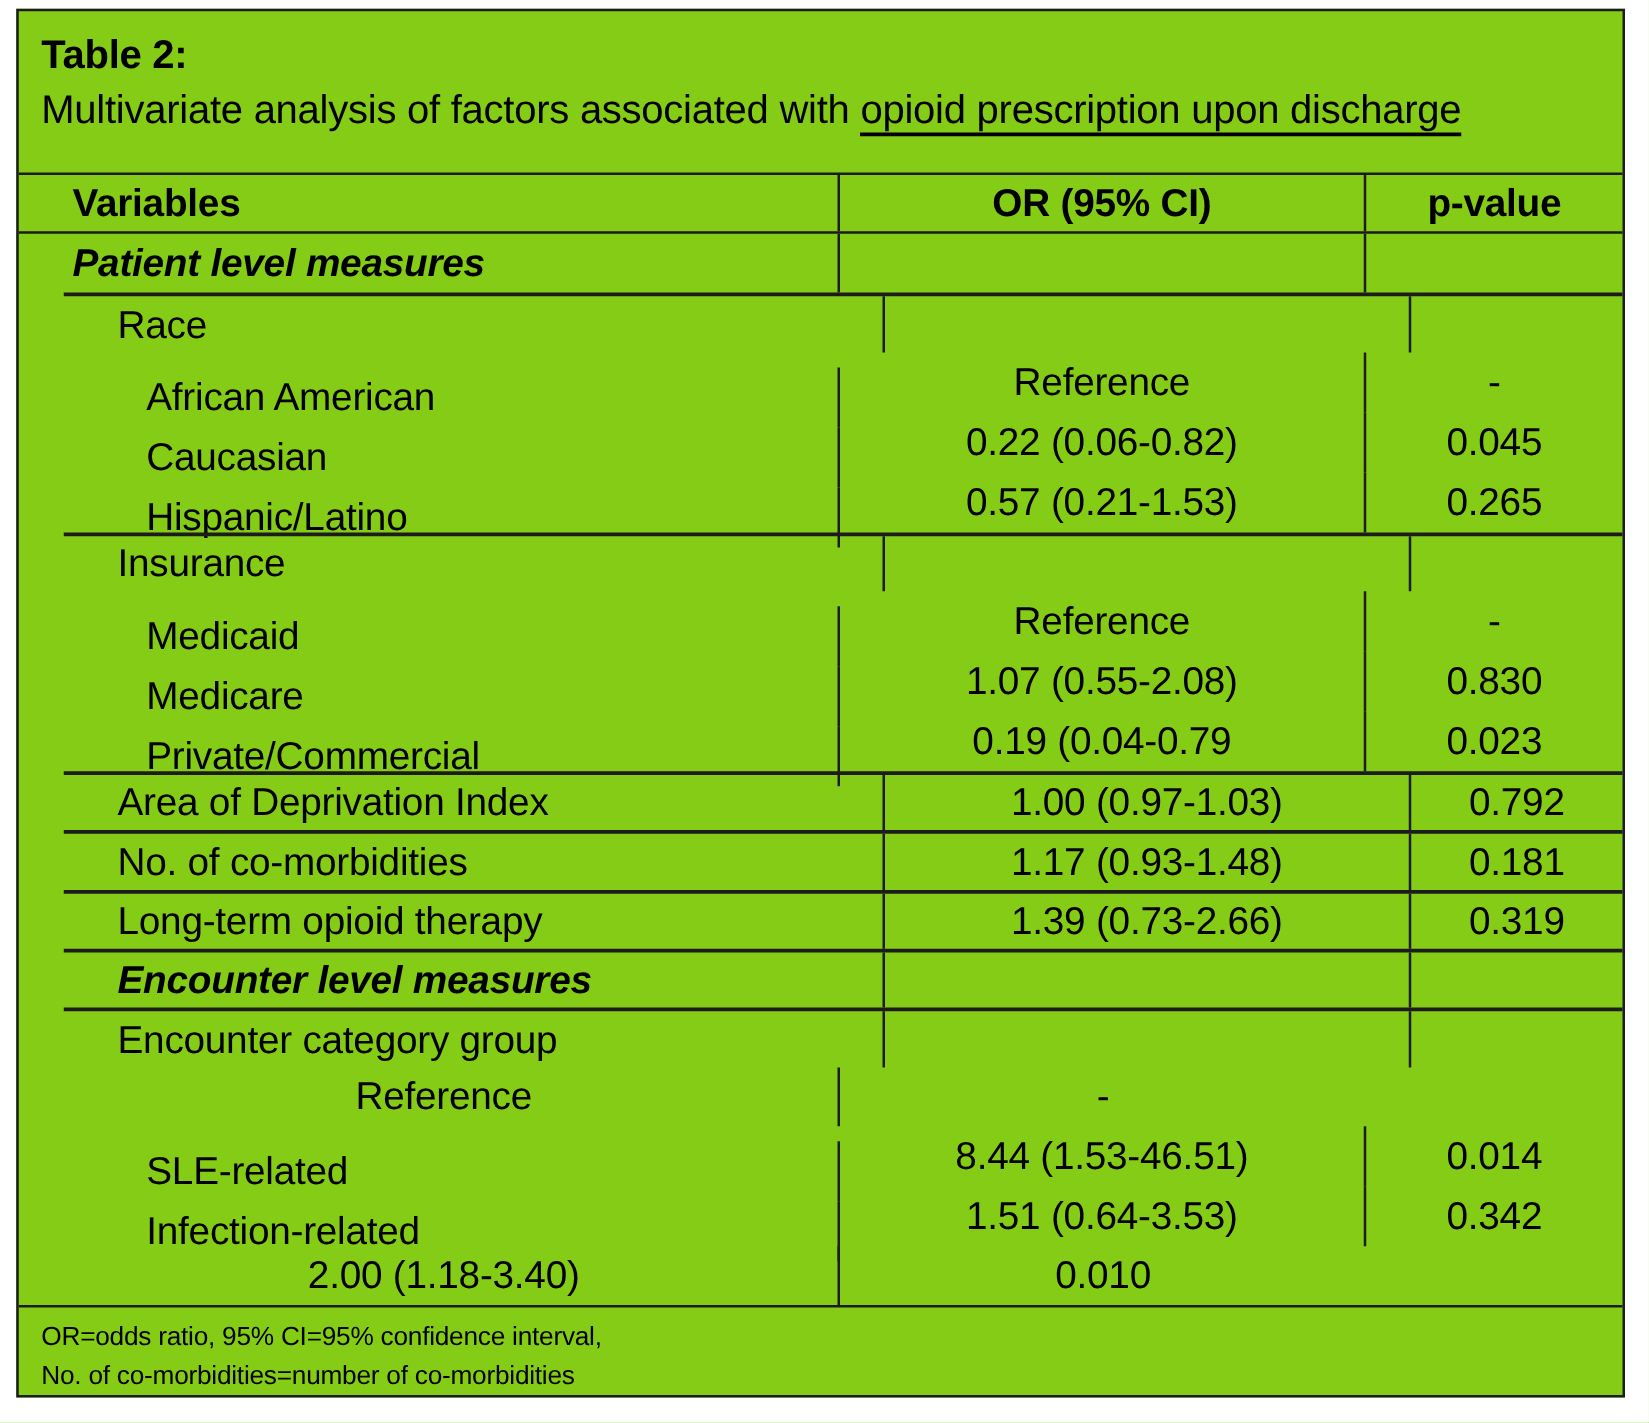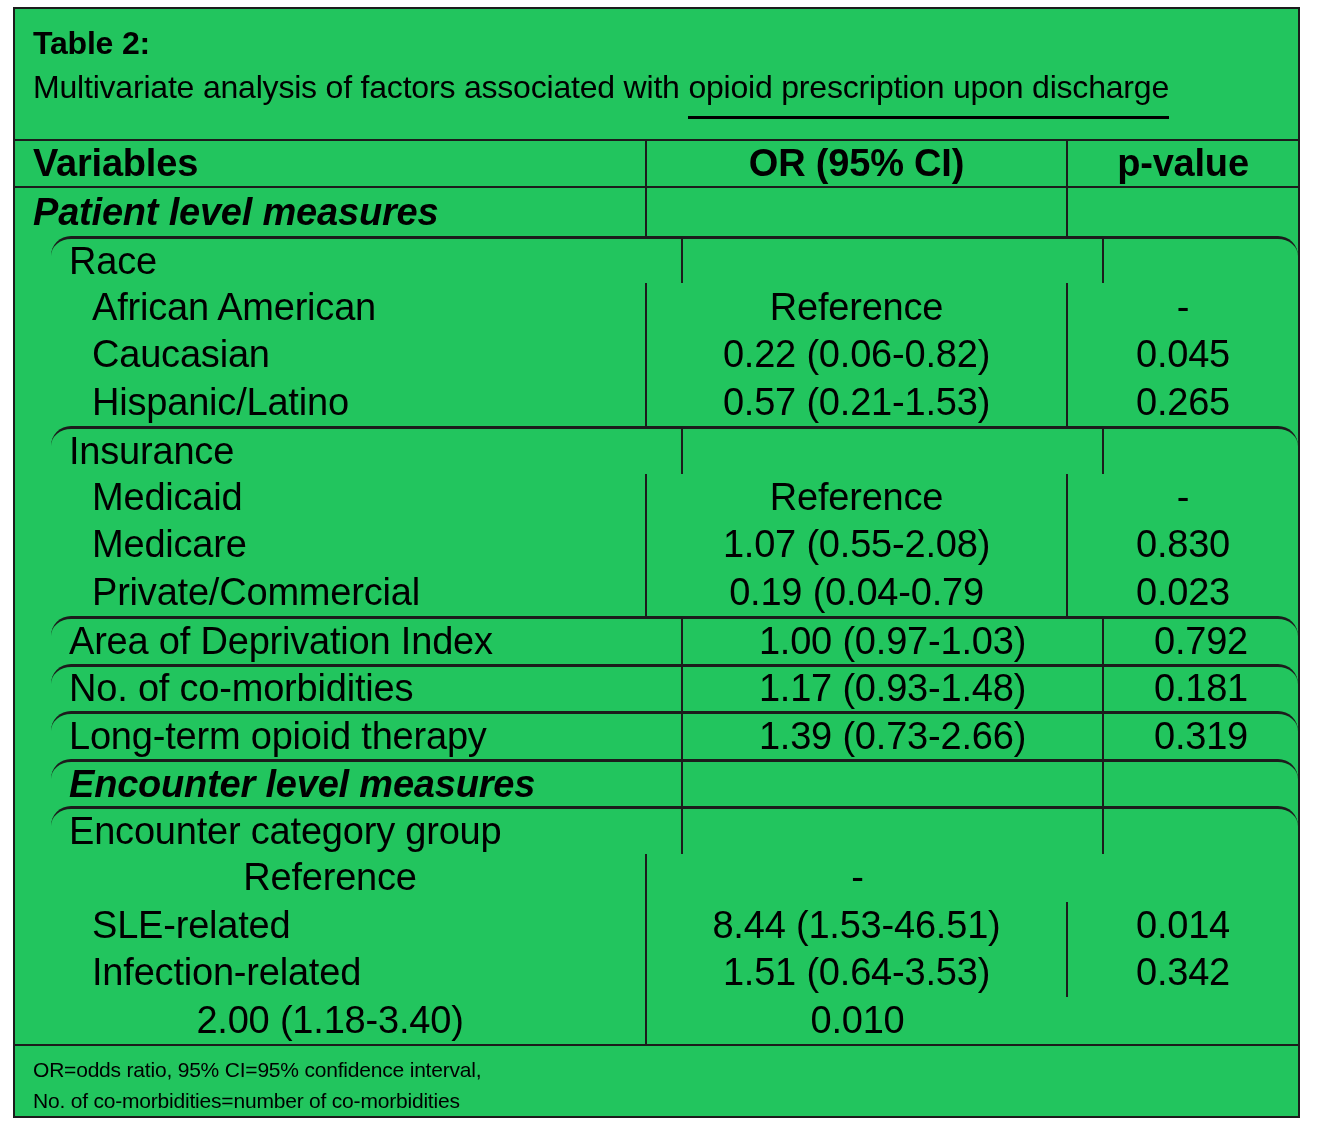--- a/index.html
+++ b/index.html
@@ -8,47 +8,48 @@
     font-family:"Liberation Sans","DejaVu Sans",sans-serif;
     color:#000;
     position:relative;
     letter-spacing:-0.2px;
   }
   .table-frame {
     position:absolute; left:13px; top:7px;
     width:1287px; height:1111px;
     border:2px solid #1c1c1c;
     display:flex; flex-direction:column;
-    background:#22c55e;
+    background:#84cc16;
   }
   
   .title-block { height:136px; padding:12px 18px 0 18px; }
   .title-main { font-size:32px; font-weight:bold; line-height:44px; }
   .title-sub  { font-size:32px; line-height:44px; white-space:nowrap; }
-  .u { border-bottom:3px solid #000; padding-bottom:11px; }
+  .u { border-bottom:3px solid #000; padding-bottom:1px; }
   
   .thead, .row {
     display:grid;
     grid-template-columns:632px 421px 1fr;
     align-items:stretch;
-    font-size:38px;
+    font-size:31px;
+    padding-left:25px;
   }
   .thead {
     border-top:2px solid #1c1c1c;
     border-bottom:2px solid #1c1c1c;
     height:52px;
     font-weight:bold;
   }
-  .row { height:50px;border-radius:20px; }
+  .row { height:50px; }
   .group-start { border-top:3px solid #1c1c1c;margin-left:36px; }
   .cell { display:flex; align-items:center; height:100%; overflow:hidden; white-space:nowrap; }
   .c-var { padding-left:18px; border-right:2px solid #1c1c1c; justify-content:flex-start; }
   .c-or  { border-right:2px solid #1c1c1c; justify-content:center; text-align:center; }
   .c-p   { justify-content:center; }
-  .indent .c-var { padding-left:77px; }
+  .indent .c-var { padding-left:77px;margin-top:12px; }
   .section-row .c-var { font-weight:bold; font-style:italic; }
   
   .footnote {
     border-top:2px solid #1c1c1c;
     flex:1;
     padding:8px 18px 0 18px;
     font-size:21px;
     line-height:31px;
   }
 </style>

